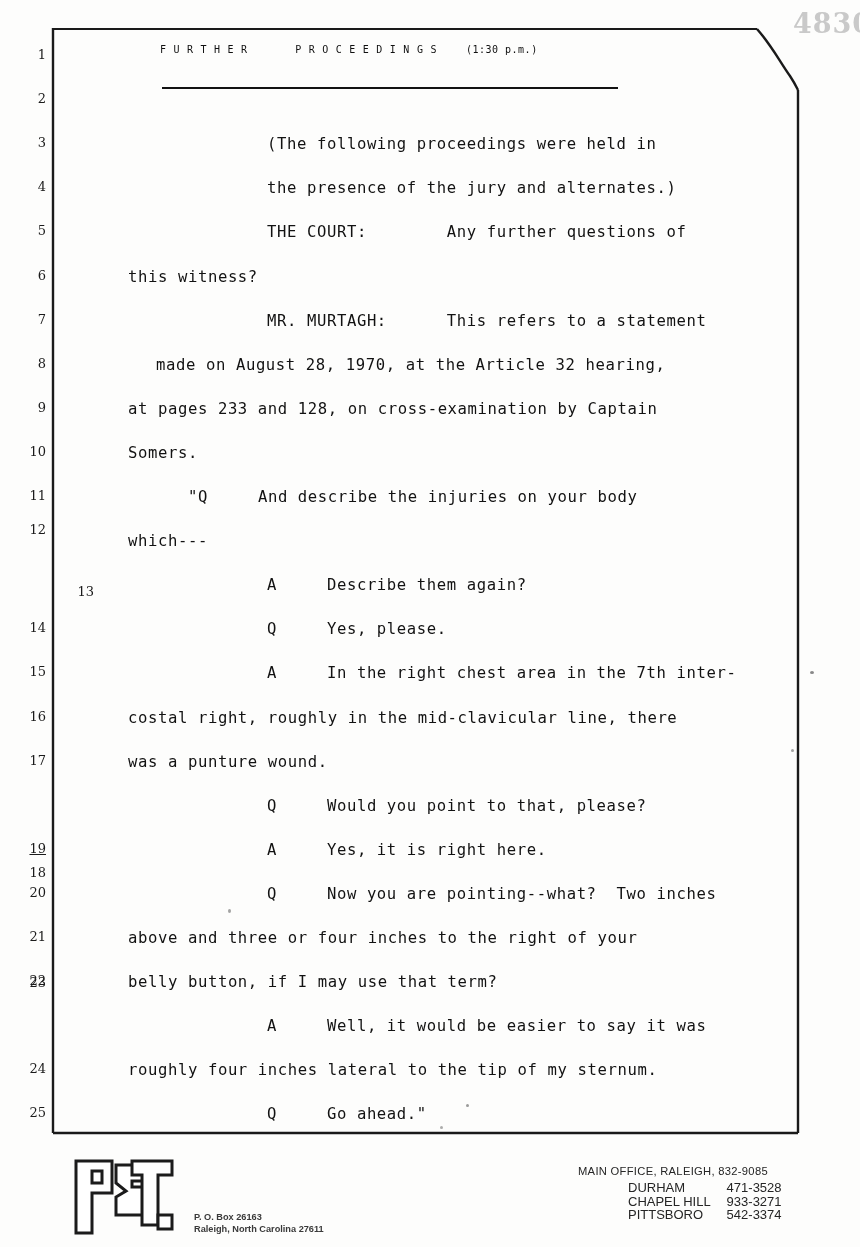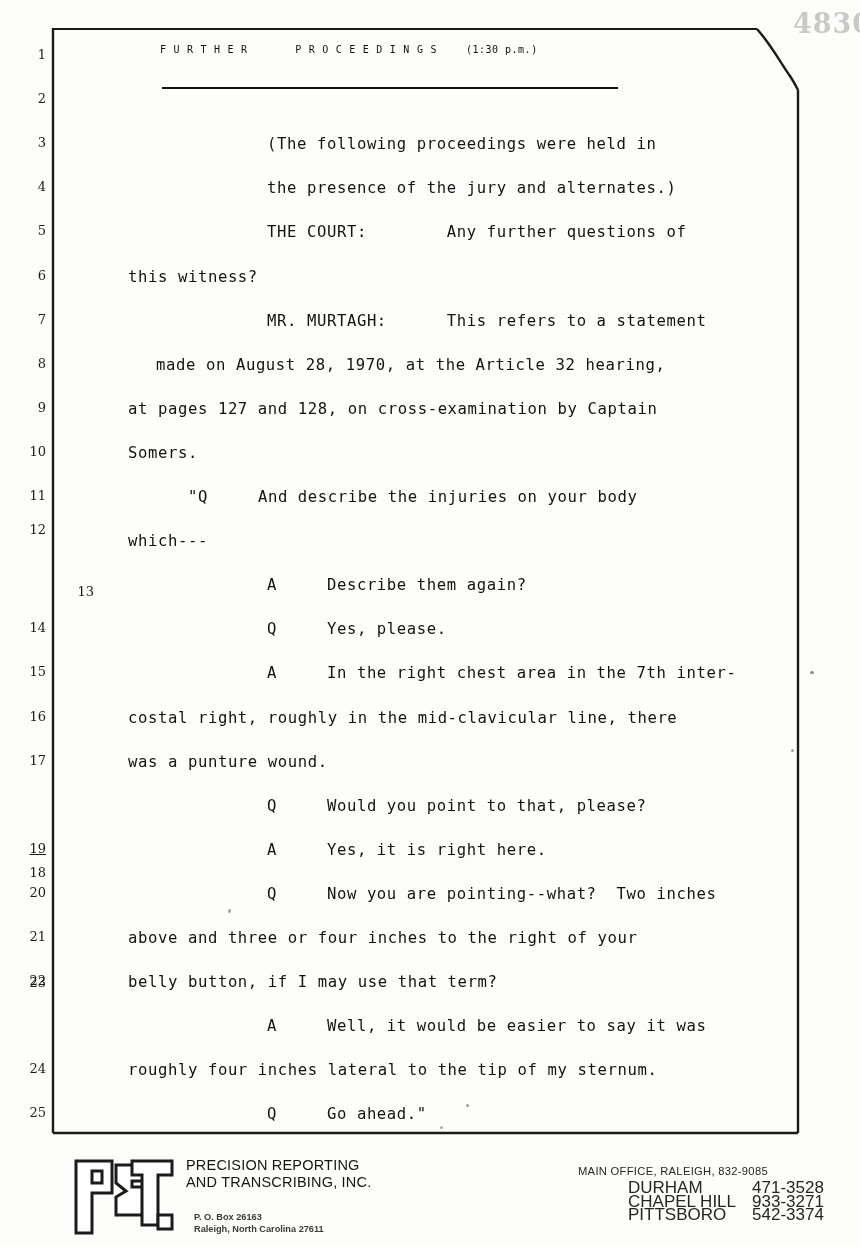--- a/index.html
+++ b/index.html
@@ -158,21 +158,21 @@
     font-size: 11.2px;
     color: #252525;
     letter-spacing: .3px;
     white-space: nowrap;
   }
   #branch-table {
     position: absolute;
     left: 628px;
     top: 36px;
     font-family: "Liberation Sans", sans-serif;
-    font-size: 17px;
+    font-size: 13px;
     line-height: 13.6px;
     color: #252525;
     border-collapse: collapse;
   }
   #branch-table td {
     padding: 0 0 0 0;
     white-space: nowrap;
   }
   #branch-table td.city { padding-right: 16px; }
 </style>
@@ -227,21 +227,21 @@
       <div class="line-no" style="top: 1105.4px;">25</div>
     </div>
 
   <div id="transcript">
       <div class="tline indent" style="top: 135.2px;">(The following proceedings were held in</div>
       <div class="tline indent" style="top: 179.3px;">the presence of the jury and alternates.)</div>
       <div class="tline indent" style="top: 223.4px;">THE COURT:        Any further questions of</div>
       <div class="tline" style="top: 267.5px;">this witness?</div>
       <div class="tline indent" style="top: 311.6px;">MR. MURTAGH:      This refers to a statement</div>
       <div class="tline" style="top: 355.7px; padding-left: 28px;">made on August 28, 1970, at the Article 32 hearing,</div>
-      <div class="tline" style="top: 399.8px;">at pages 127 and 128, on cross-examination by Captain</div>
+      <div class="tline" style="top: 399.8px;">at pages 233 and 128, on cross-examination by Captain</div>
       <div class="tline" style="top: 443.9px;">Somers.</div>
       <div class="tline indent2" style="top: 488px;">"Q     And describe the injuries on your body</div>
       <div class="tline" style="top: 532.1px;">which---</div>
       <div class="tline indent" style="top: 576.2px;">A     Describe them again?</div>
       <div class="tline indent" style="top: 620.3px;">Q     Yes, please.</div>
       <div class="tline indent" style="top: 664.4px;">A     In the right chest area in the 7th inter-</div>
       <div class="tline" style="top: 708.5px;">costal right, roughly in the mid-clavicular line, there</div>
       <div class="tline" style="top: 752.6px;">was a punture wound.</div>
       <div class="tline indent" style="top: 796.7px;">Q     Would you point to that, please?</div>
       <div class="tline indent" style="top: 840.8px;">A     Yes, it is right here.</div>
@@ -268,22 +268,20 @@
         <path d="M20,18 L30,18 L30,30 L20,30 Z"></path>
 
         <path d="M44,12 L74,12 L74,28 L60,28 L60,34 L74,34 L74,62 L44,62 L44,44 L54,38 L44,30 Z"></path>
 
         <path d="M60,8 L100,8 L100,22 L86,22 L86,72 L70,72 L70,22 L60,22 Z"></path>
 
         <rect x="86" y="62" width="14" height="14"></rect>
       </g>
     </svg>
 
-    <div id="company-name">PRECISION REPORTING
-AND TRANSCRIBING, INC.</div>
     <div id="company-address">P. O. Box 26163
 Raleigh, North Carolina  27611</div>
 
     <div id="main-office">MAIN OFFICE, RALEIGH, 832-9085</div>
     <table id="branch-table">
         <tbody>
           <tr>
             <td class="city">DURHAM</td>
             <td>471-3528</td>
           </tr>

